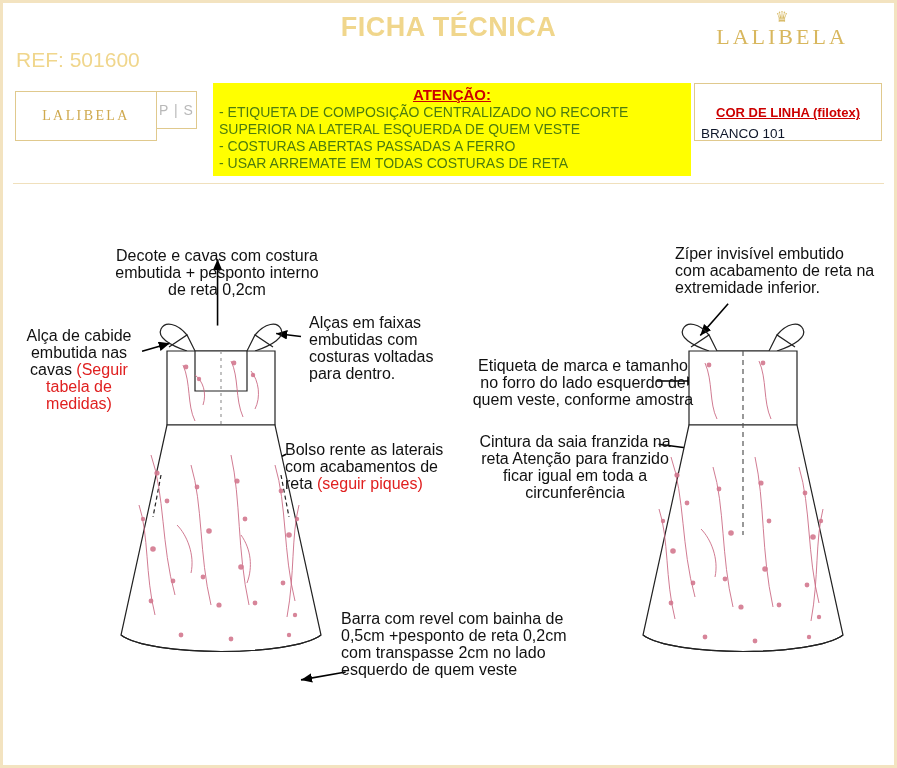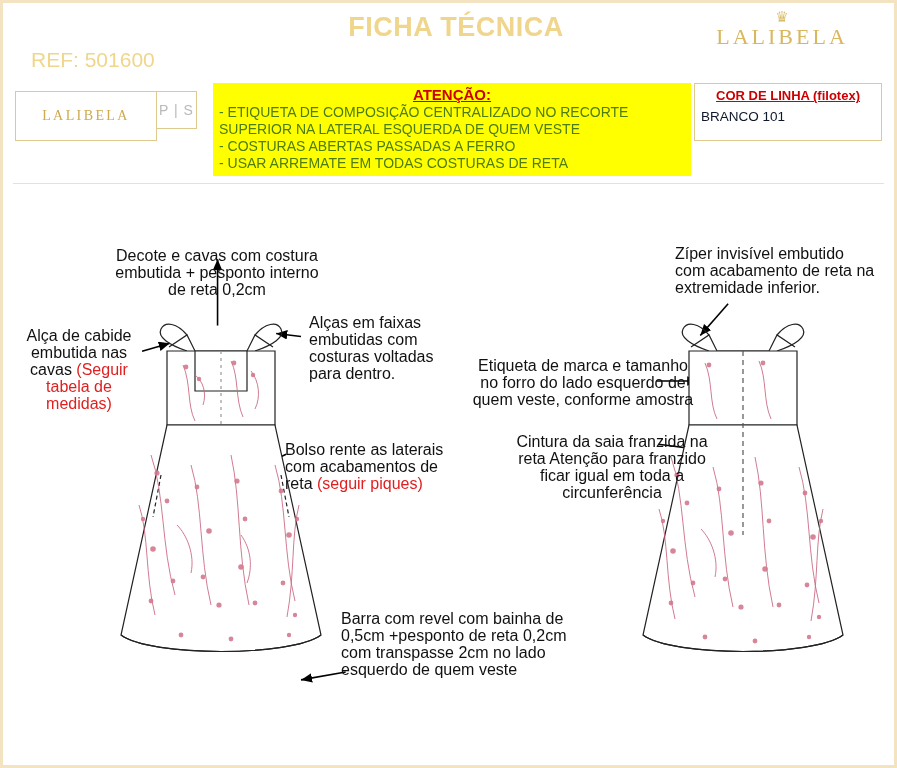--- a/index.html
+++ b/index.html
@@ -13,21 +13,21 @@
     position: relative;
   }
   .page {
     position: absolute; inset: 0;
     border: 3px solid #f3e3c0;
     background: #fff;
   }
 
   
   .header {
-    position: absolute; top: 3px; left: 18px; right: 3px; height: 72px;
+    position: absolute; top: 3px; left: 3px; right: 3px; height: 72px;
   }
   .doc-title {
     position: absolute; left: 0; right: 0; top: 6px;
     text-align: center;
     font-size: 27px; font-weight: bold; letter-spacing: .5px;
     color: #f0d68c;
   }
   .ref {
     position: absolute; left: 10px; top: 42px;
     font-size: 21px; color: #f0d68c; font-weight: normal;
@@ -79,21 +79,21 @@
   }
   .attention ul { margin: 0; padding: 0; list-style: none; }
   .attention li {
     font-size: 14px; line-height: 17px; color: #4d7c0f;
   }
 
   .cor-box {
     position: absolute; right: 0; top: -4px;
     width: 188px; height: 58px;
     border: 1px solid #e0c98d;
-    padding: 4px 6px;
+    padding: 21px 6px;
   }
   .cor-title {
     color: #cc0000; font-weight: bold; font-size: 13px;
     text-decoration: underline; text-align: center;
   }
   .cor-value { font-size: 13.5px; margin-top: 6px; color: #0f172a; }
 
   .hrule {
     position: absolute; left: 10px; right: 10px; top: 180px;
     border-top: 1px solid #f0e0bc;
@@ -295,16 +295,16 @@
     <div class="note" style="left:306px; top:129px; width:150px;">Alças em faixas embutidas com costuras voltadas para dentro.</div>
 
     <div class="note" style="left:282px; top:256px; width:160px;"><span>Bolso rente as laterais com acabamentos de reta </span><span class="red">(seguir piques)</span></div>
 
     <div class="note" style="left:338px; top:425px; width:240px;">Barra com revel com bainha de 0,5cm +pesponto de reta 0,2cm com transpasse 2cm no lado esquerdo de quem veste</div>
 
     <div class="note" style="left:672px; top:60px; width:200px;">Zíper invisível embutido com acabamento de reta na extremidade inferior.</div>
 
     <div class="note center" style="left:468px; top:172px; width:224px;">Etiqueta de marca e tamanho no forro do lado esquerdo de quem veste, conforme amostra</div>
 
-    <div class="note center" style="left:462px; top:248px; width:220px;margin-left:37px;">Cintura da saia franzida na reta Atenção para franzido ficar igual em toda a circunferência</div>
+    <div class="note center" style="left:462px; top:248px; width:220px;">Cintura da saia franzida na reta Atenção para franzido ficar igual em toda a circunferência</div>
 
   </div>
 </div>
 
 </body></html>

